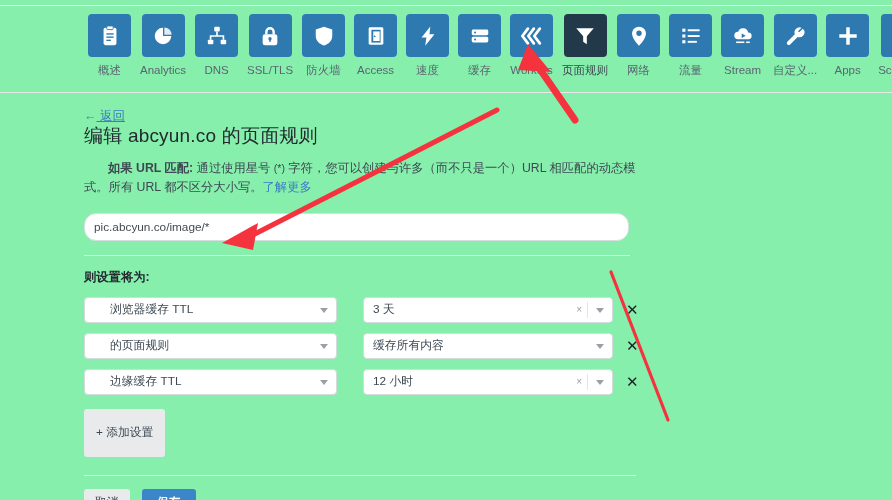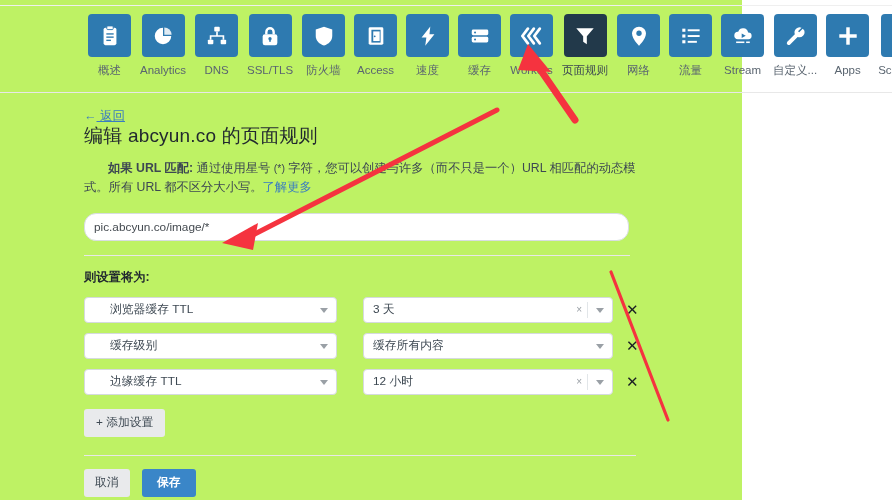--- a/index.html
+++ b/index.html
@@ -4,22 +4,22 @@
 <style>
   html, body {
     margin: 0; padding: 0;
     width: 892px; height: 500px;
     background: #ffffff;
     font-family: "Liberation Sans", "DejaVu Sans", sans-serif;
     overflow: hidden;
   }
   #root {
     position: relative;
-    width: 742px; height: 500px;
-    background: #bef264;
+    width: 892px; height: 500px;
+    background: #86efac;
   }
 
   
   .top-hairline {
     position: absolute; left: 0; top: 5px;
     width: 892px; height: 1px;
     background: #efefef;
   }
 
   
@@ -182,21 +182,21 @@
     border: none;
     border-radius: 3px;
     font-size: 11.8px;
     font-family: "Liberation Sans", sans-serif;
     cursor: pointer;
     line-height: 1;
   }
   .btn-add {
     background: #e9eaec;
     color: #3d4852;
-    padding: 8px 12px;
+    padding: 18px 12px;
     margin-top: 4px;
   }
   .btn-cancel {
     background: #e9eaec;
     color: #3d4852;
     padding: 8px 11px;
   }
   .btn-save {
     background: #3a86c8;
     color: #ffffff;
@@ -414,21 +414,21 @@
           <div class="sel sel-val">
             <span class="sel-text">3 天</span>
             <span class="sel-clear">×</span>
             <span class="sel-sep"></span>
             <span class="caret"></span>
           </div>
           <span class="remove-x">✕</span>
         </div>
         <div class="rule-row">
           <div class="sel sel-key">
-            <span class="sel-text">缓存级别</span>
+            <span class="sel-text">的页面规则</span>
             <span class="caret"></span>
           </div>
           <div class="sel sel-val">
             <span class="sel-text">缓存所有内容</span>
             <span class="caret"></span>
           </div>
           <span class="remove-x">✕</span>
         </div>
         <div class="rule-row">
           <div class="sel sel-key">

